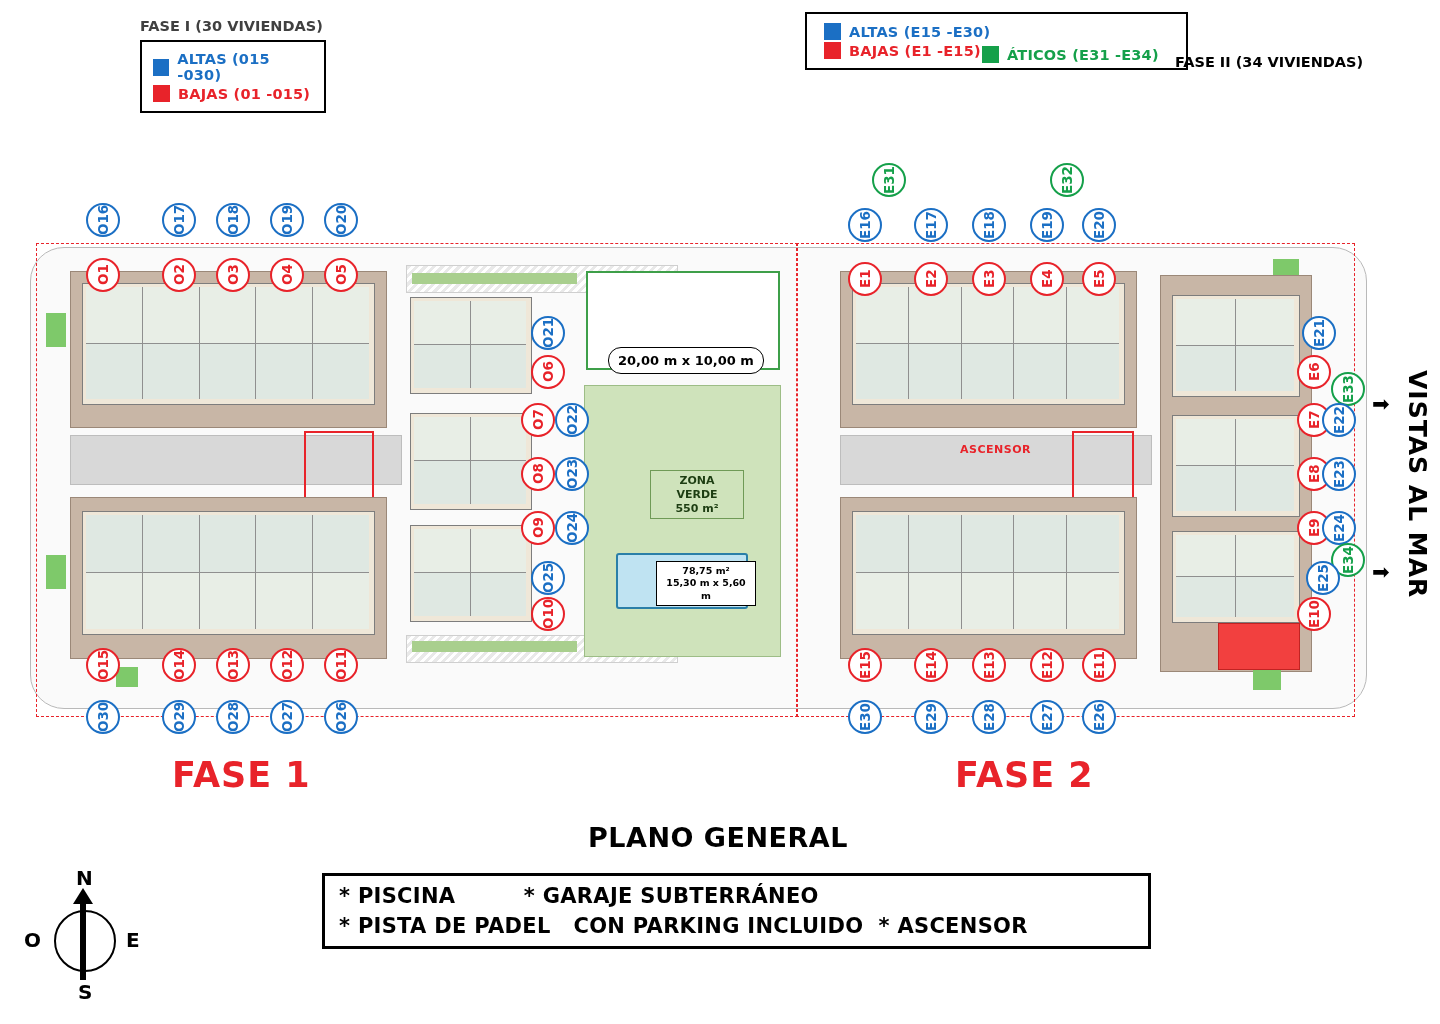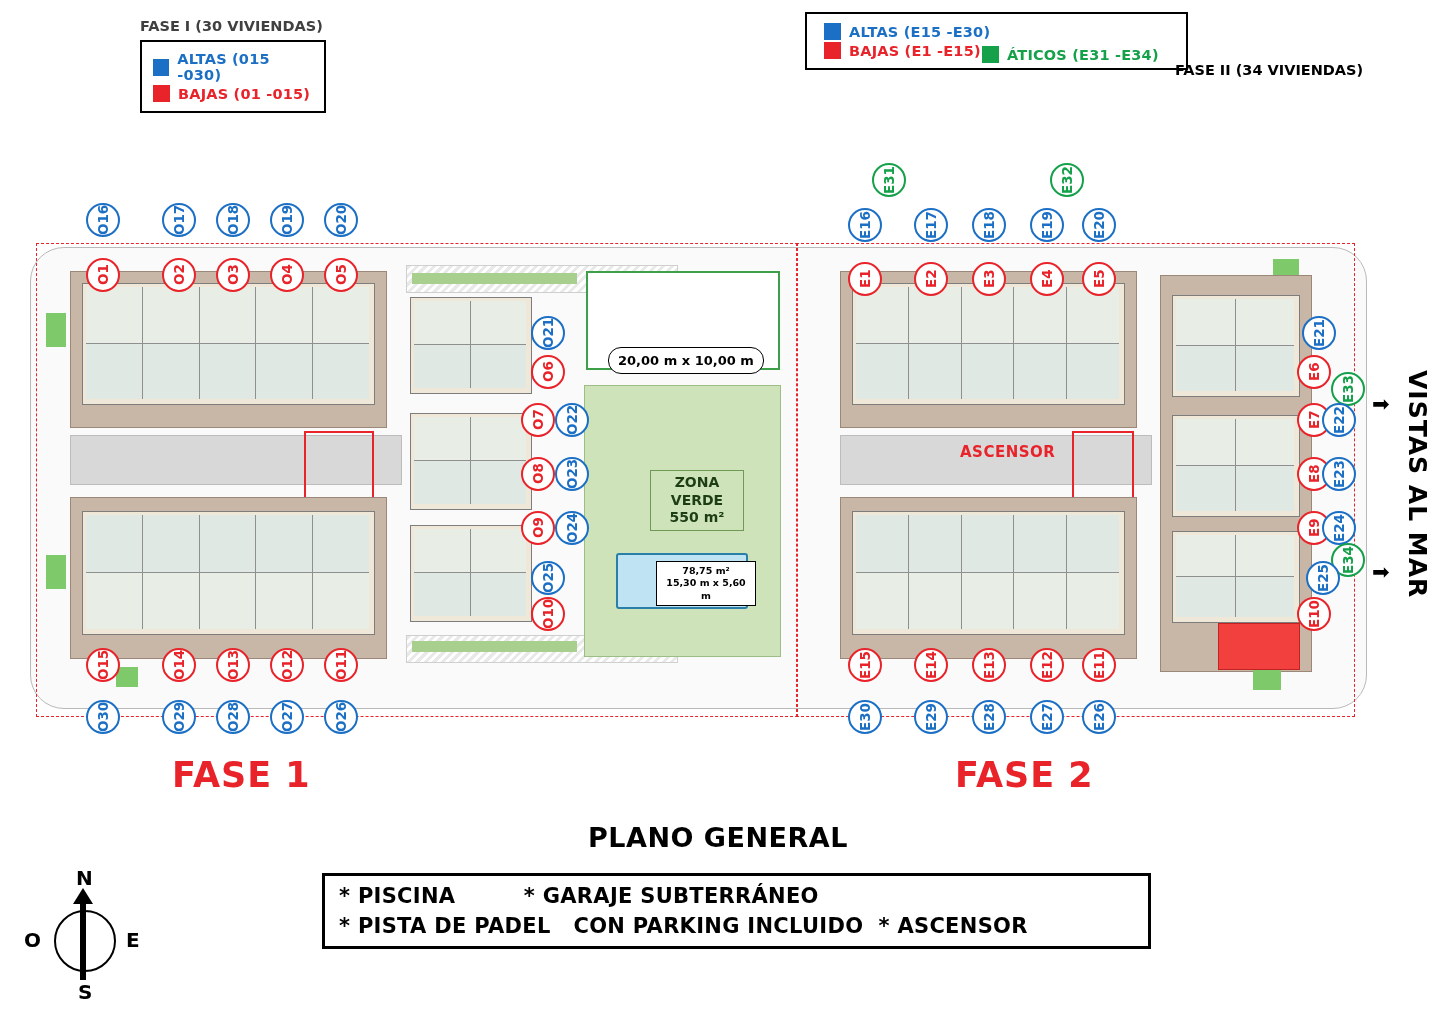--- a/index.html
+++ b/index.html
@@ -49,31 +49,31 @@
   .hatch{
     position:absolute;
     background:repeating-linear-gradient(135deg,#e9e9e9 0 3px,#ffffff 3px 6px);
     border:1px solid #cfcfcf;
   }
   .green-sq{position:absolute;background:#7ec96a;}
   .red-box{position:absolute;border:2px solid #e8232a;background:transparent;}
   .red-fill{position:absolute;background:#f2403f;border:1px solid #c12322;}
 
   .ascensor-lbl{
-    position:absolute;color:#e8232a;font-weight:bold;font-size:15px;
+    position:absolute;color:#e8232a;font-weight:bold;font-size:11px;
     letter-spacing:.5px;
     text-align:center;
   }
   .measure-box{
     position:absolute;background:#fff;border:1px solid #000;
     font-size:13px;font-weight:bold;padding:5px 9px;
   }
   .zone-lbl{
     position:absolute;background:#cfe3bb;border:1px solid #6f9a56;
-    font-size:14px;font-weight:bold;text-align:center;line-height:1.25;
+    font-size:11px;font-weight:bold;text-align:center;line-height:1.25;
     padding:3px 6px;color:#1d3d12;
   }
   .pool-lbl{
     position:absolute;background:#fff;border:1px solid #000;
     font-size:9.5px;font-weight:bold;text-align:center;line-height:1.3;padding:3px 6px;
   }
 
   
   .marker{
     position:absolute;width:34px;height:34px;border-radius:50%;
@@ -146,21 +146,21 @@
     </div>
     <div class="legend-row">
       <span class="sw" style="background:#e8232a;"></span>
       <span class="legend-txt red">BAJAS (E1 -E15)</span>
     </div>
     <div class="legend-row" style="position:absolute;left:175px;top:30px;">
       <span class="sw" style="background:#15a04a;"></span>
       <span class="legend-txt green">ÁTICOS (E31 -E34)</span>
     </div>
   </div>
-  <div class="fase2-title" style="position:absolute;left:370px;top:42px;width:200px;margin-top:8px;">FASE II (34 VIVIENDAS)</div>
+  <div class="fase2-title" style="position:absolute;left:370px;top:42px;width:200px;">FASE II (34 VIVIENDAS)</div>
 </div>
 
 <div class="plan">
 
   <div class="site-outline"></div>
 
   <div class="dashed-red" style="left:16px;top:8px;width:760px;height:472px;"></div>
   <div class="dashed-red" style="left:776px;top:8px;width:557px;height:472px;"></div>
 
   <div class="block" style="left:50px;top:36px;width:315px;height:155px;"></div>

